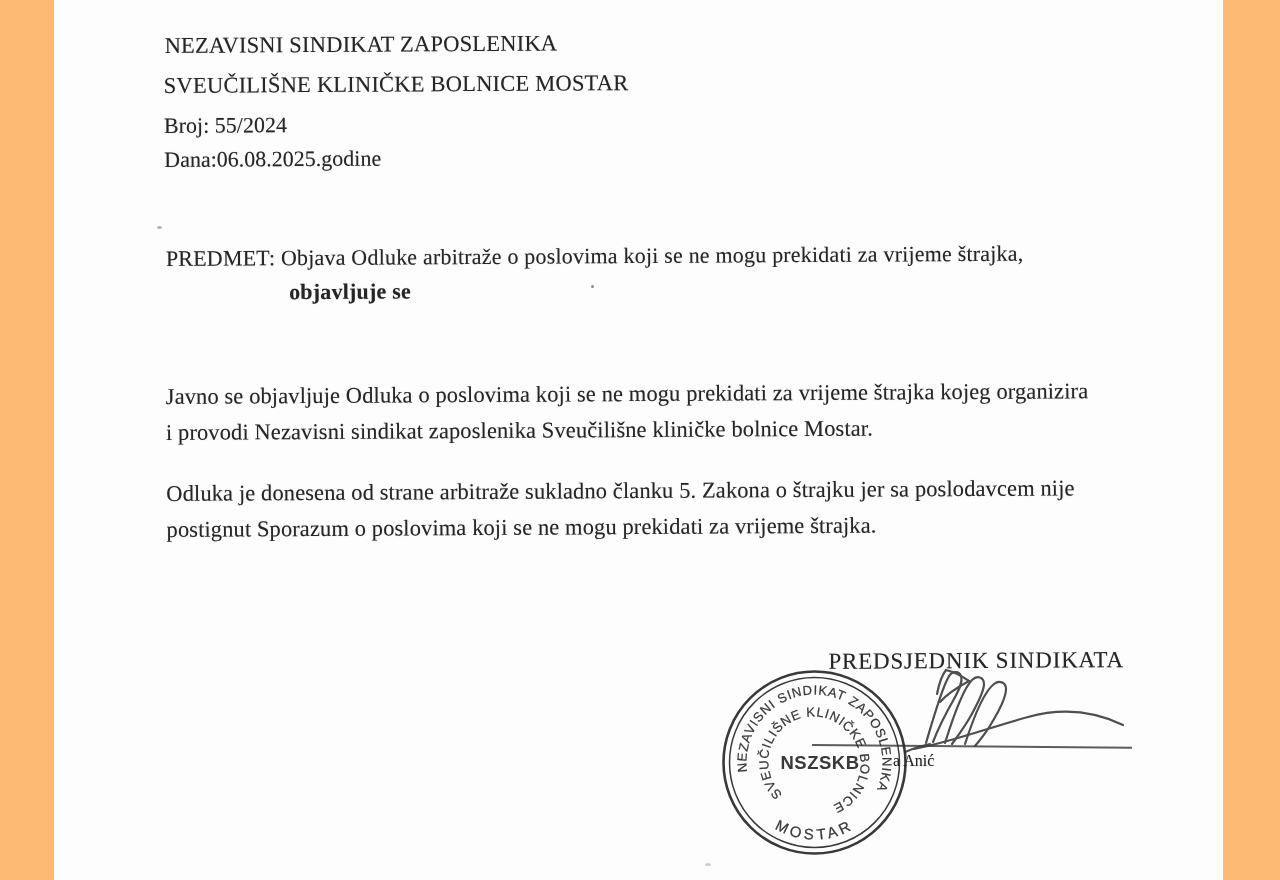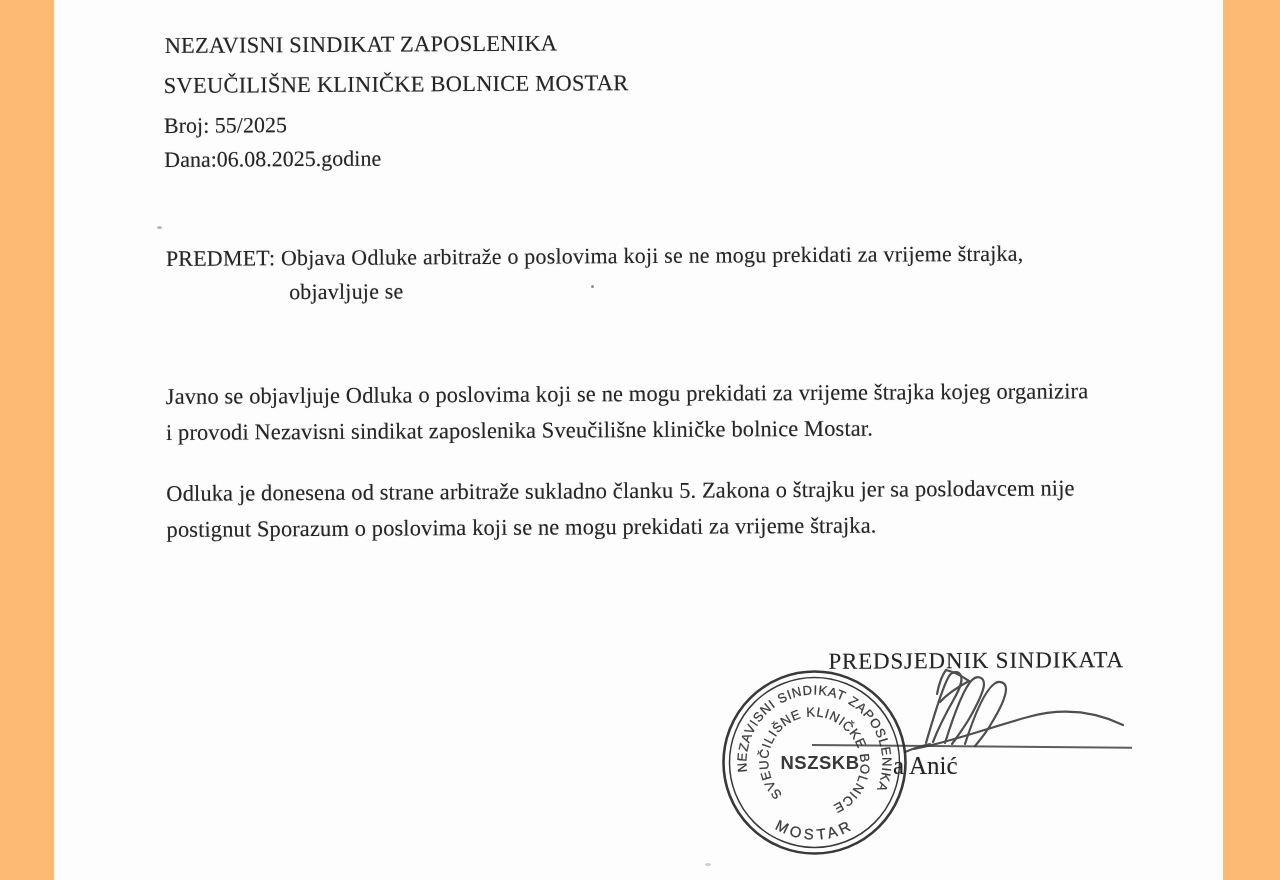--- a/index.html
+++ b/index.html
@@ -18,24 +18,24 @@
     color:#242424;
   }
   .txt{
     position:absolute;white-space:nowrap;
     color:#262626;
     text-shadow:0 0 1px rgba(40,40,40,0.35);
   }
   .header-line{font-size:22.5px;letter-spacing:0.2px;}
   .meta-line{font-size:22px;}
   .subject-line{font-size:22px;letter-spacing:0.2px;}
-  .subject-bold{font-weight:normal;}
+  .subject-bold{font-weight:bold;}
   .body-line{font-size:22.5px;letter-spacing:0.1px;}
   .sig-title{font-size:23px;letter-spacing:0.8px;}
-  .sig-name{font-size:25px;}
+  .sig-name{font-size:16px;}
   .sig-underline{
     position:absolute;left:812px;top:744px;width:320px;height:2px;
     background:#3f3f3f;transform:rotate(0.5deg);transform-origin:0 0;
     opacity:0.85;
   }
   .overlay-svg{position:absolute;left:0;top:0;width:1280px;height:880px;}
   .stamp-svg{position:absolute;left:704px;top:652px;width:221px;height:221px;}
   .stamp-ring-text{
     font-family:"Liberation Sans","DejaVu Sans",sans-serif;
     font-size:13px;letter-spacing:0.9px;fill:#2b2b2b;
@@ -59,21 +59,21 @@
 <body>
 
 <div id="canvas">
 
   <div class="paper"></div>
 
   <div class="content">
 
     <div class="txt header-line" style="left:167px;top:30px;">NEZAVISNI SINDIKAT ZAPOSLENIKA</div>
     <div class="txt header-line" style="left:166px;top:70px;">SVEUČILIŠNE KLINIČKE BOLNICE MOSTAR</div>
-    <div class="txt meta-line" style="left:166px;top:110px;">Broj: 55/2025</div>
+    <div class="txt meta-line" style="left:166px;top:110px;">Broj: 55/2024</div>
     <div class="txt meta-line" style="left:166px;top:144px;">Dana:06.08.2025.godine</div>
 
     <div class="txt subject-line" style="left:167px;top:243px;">PREDMET: Objava Odluke arbitraže o poslovima koji se ne mogu prekidati za vrijeme štrajka,</div>
     <div class="txt subject-line subject-bold" style="left:290px;top:277px;">objavljuje se</div>
 
     <div class="txt body-line" style="left:166px;top:381px;">Javno se objavljuje Odluka o poslovima koji se ne mogu prekidati za vrijeme štrajka kojeg organizira</div>
     <div class="txt body-line" style="left:166px;top:417px;">i provodi Nezavisni sindikat zaposlenika Sveučilišne kliničke bolnice Mostar.</div>
 
     <div class="txt body-line" style="left:166px;top:478px;">Odluka je donesena od strane arbitraže sukladno članku 5. Zakona o štrajku jer sa poslodavcem nije</div>
     <div class="txt body-line" style="left:166px;top:514px;">postignut Sporazum o poslovima koji se ne mogu prekidati za vrijeme štrajka.</div>

